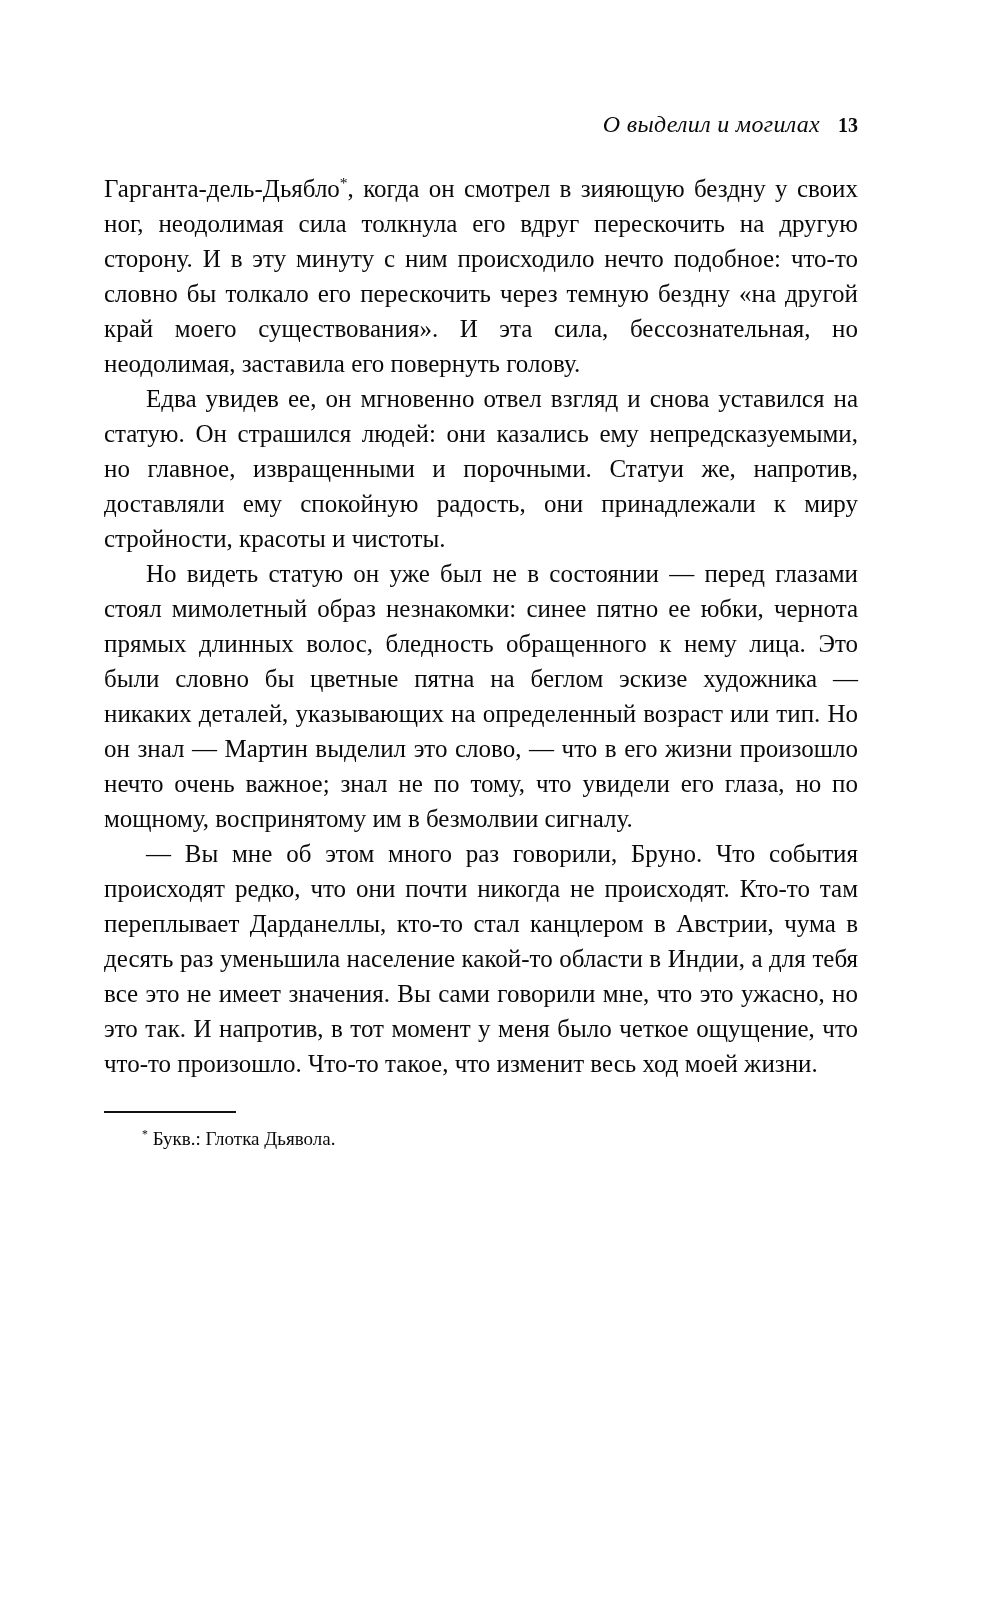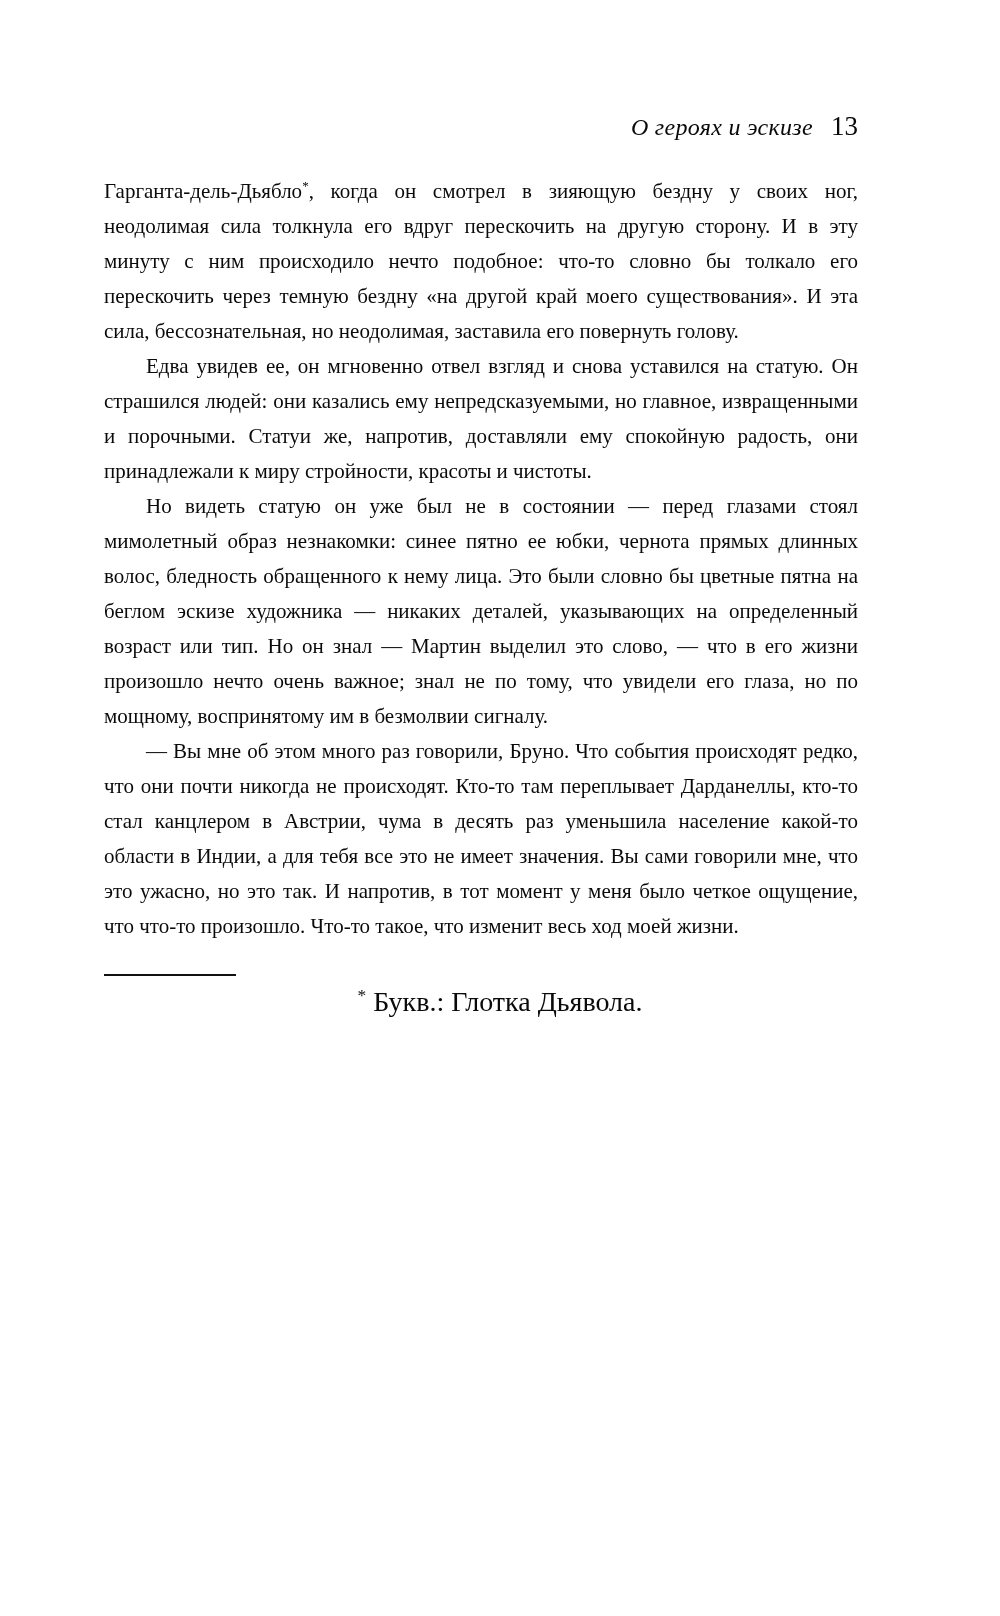--- a/index.html
+++ b/index.html
@@ -25,58 +25,57 @@
   .page-header {
     display: flex;
     justify-content: flex-end;
     align-items: baseline;
     gap: 18px;
     font-size: 24px;
     line-height: 1.2;
     margin-bottom: 32px;
   }
   .running-title { font-style: italic; letter-spacing: 0.3px; }
-  .page-number { font-size: 27px; }
+  .page-number { font-size: 20px; font-weight: bold; }
 
   .body-text .para {
     margin: 0;
-    font-size: 21px;
+    font-size: 25px;
     line-height: 35px;
     text-align: justify;
     hyphens: auto;
     -webkit-hyphens: auto;
   }
   .body-text .para.indent { text-indent: 42px; }
 
   sup.sup { font-size: 62%; line-height: 0; vertical-align: super; }
   .it { }
 
   .footnote-block { margin-top: 30px; }
   .footnote-separator {
     width: 132px;
     border: none;
     border-top: 2px solid #111;
     margin: 0 0 12px 0;
   }
   .footnote-text {
     margin: 0;
-    font-size: 28px;
+    font-size: 19px;
     line-height: 28px;
     text-indent: 38px;
-    text-align: center;
   }
 </style>
 </head>
 <body>
 
 <div class="page">
   <div class="content">
 
     <div class="page-header">
-      <span class="running-title">О героях и эскизе</span>
+      <span class="running-title">О выделил и могилах</span>
       <span class="page-number">13</span>
     </div>
 
     <div class="body-text">
 
     <p class="para"><span class="run">Гарганта-дель-Дьябло</span><sup class="sup">*</sup><span class="run">, когда он смотрел в зияющую бездну у своих ног, неодолимая сила толкнула его вдруг перескочить на другую сторону. И в эту минуту с ним происходило нечто подобное: что-то словно бы толкало его перескочить через темную бездну «на другой край моего существования». И эта сила, бессознательная, но неодолимая, заставила его повернуть голову.</span></p>
         <p class="para indent"><span class="run">Едва увидев ее, он мгновенно отвел взгляд и снова уставился на статую. Он страшился людей: они казались ему непредсказуемыми, но главное, извращенными и порочными. Статуи же, напротив, доставляли ему спокойную радость, они принадлежали к миру стройности, красоты и чистоты.</span></p>
         <p class="para indent"><span class="run">Но видеть статую он уже был не в состоянии — перед глазами стоял мимолетный образ незнакомки: синее пятно ее юбки, чернота прямых длинных волос, бледность обращенного к нему лица. Это были словно бы цветные пятна на беглом эскизе художника — никаких деталей, указывающих на определенный возраст или тип. Но он </span><span class="it run">знал</span><span class="run"> — Мартин выделил это слово, — что в его жизни произошло нечто очень важное; </span><span class="it run">знал</span><span class="run"> не по тому, что увидели его глаза, но по мощному, воспринятому им в безмолвии сигналу.</span></p>
         <p class="para indent"><span class="run">— Вы мне об этом много раз говорили, Бруно. Что события происходят редко, что они почти никогда не происходят. Кто-то там переплывает Дарданеллы, кто-то стал канцлером в Австрии, чума в десять раз уменьшила население какой-то области в Индии, а для тебя все это не имеет значения. Вы сами говорили мне, что это ужасно, но это так. И напротив, в тот момент у меня было четкое ощущение, что что-то произошло. Что-то такое, что изменит весь ход моей жизни.</span></p>
       </div>

